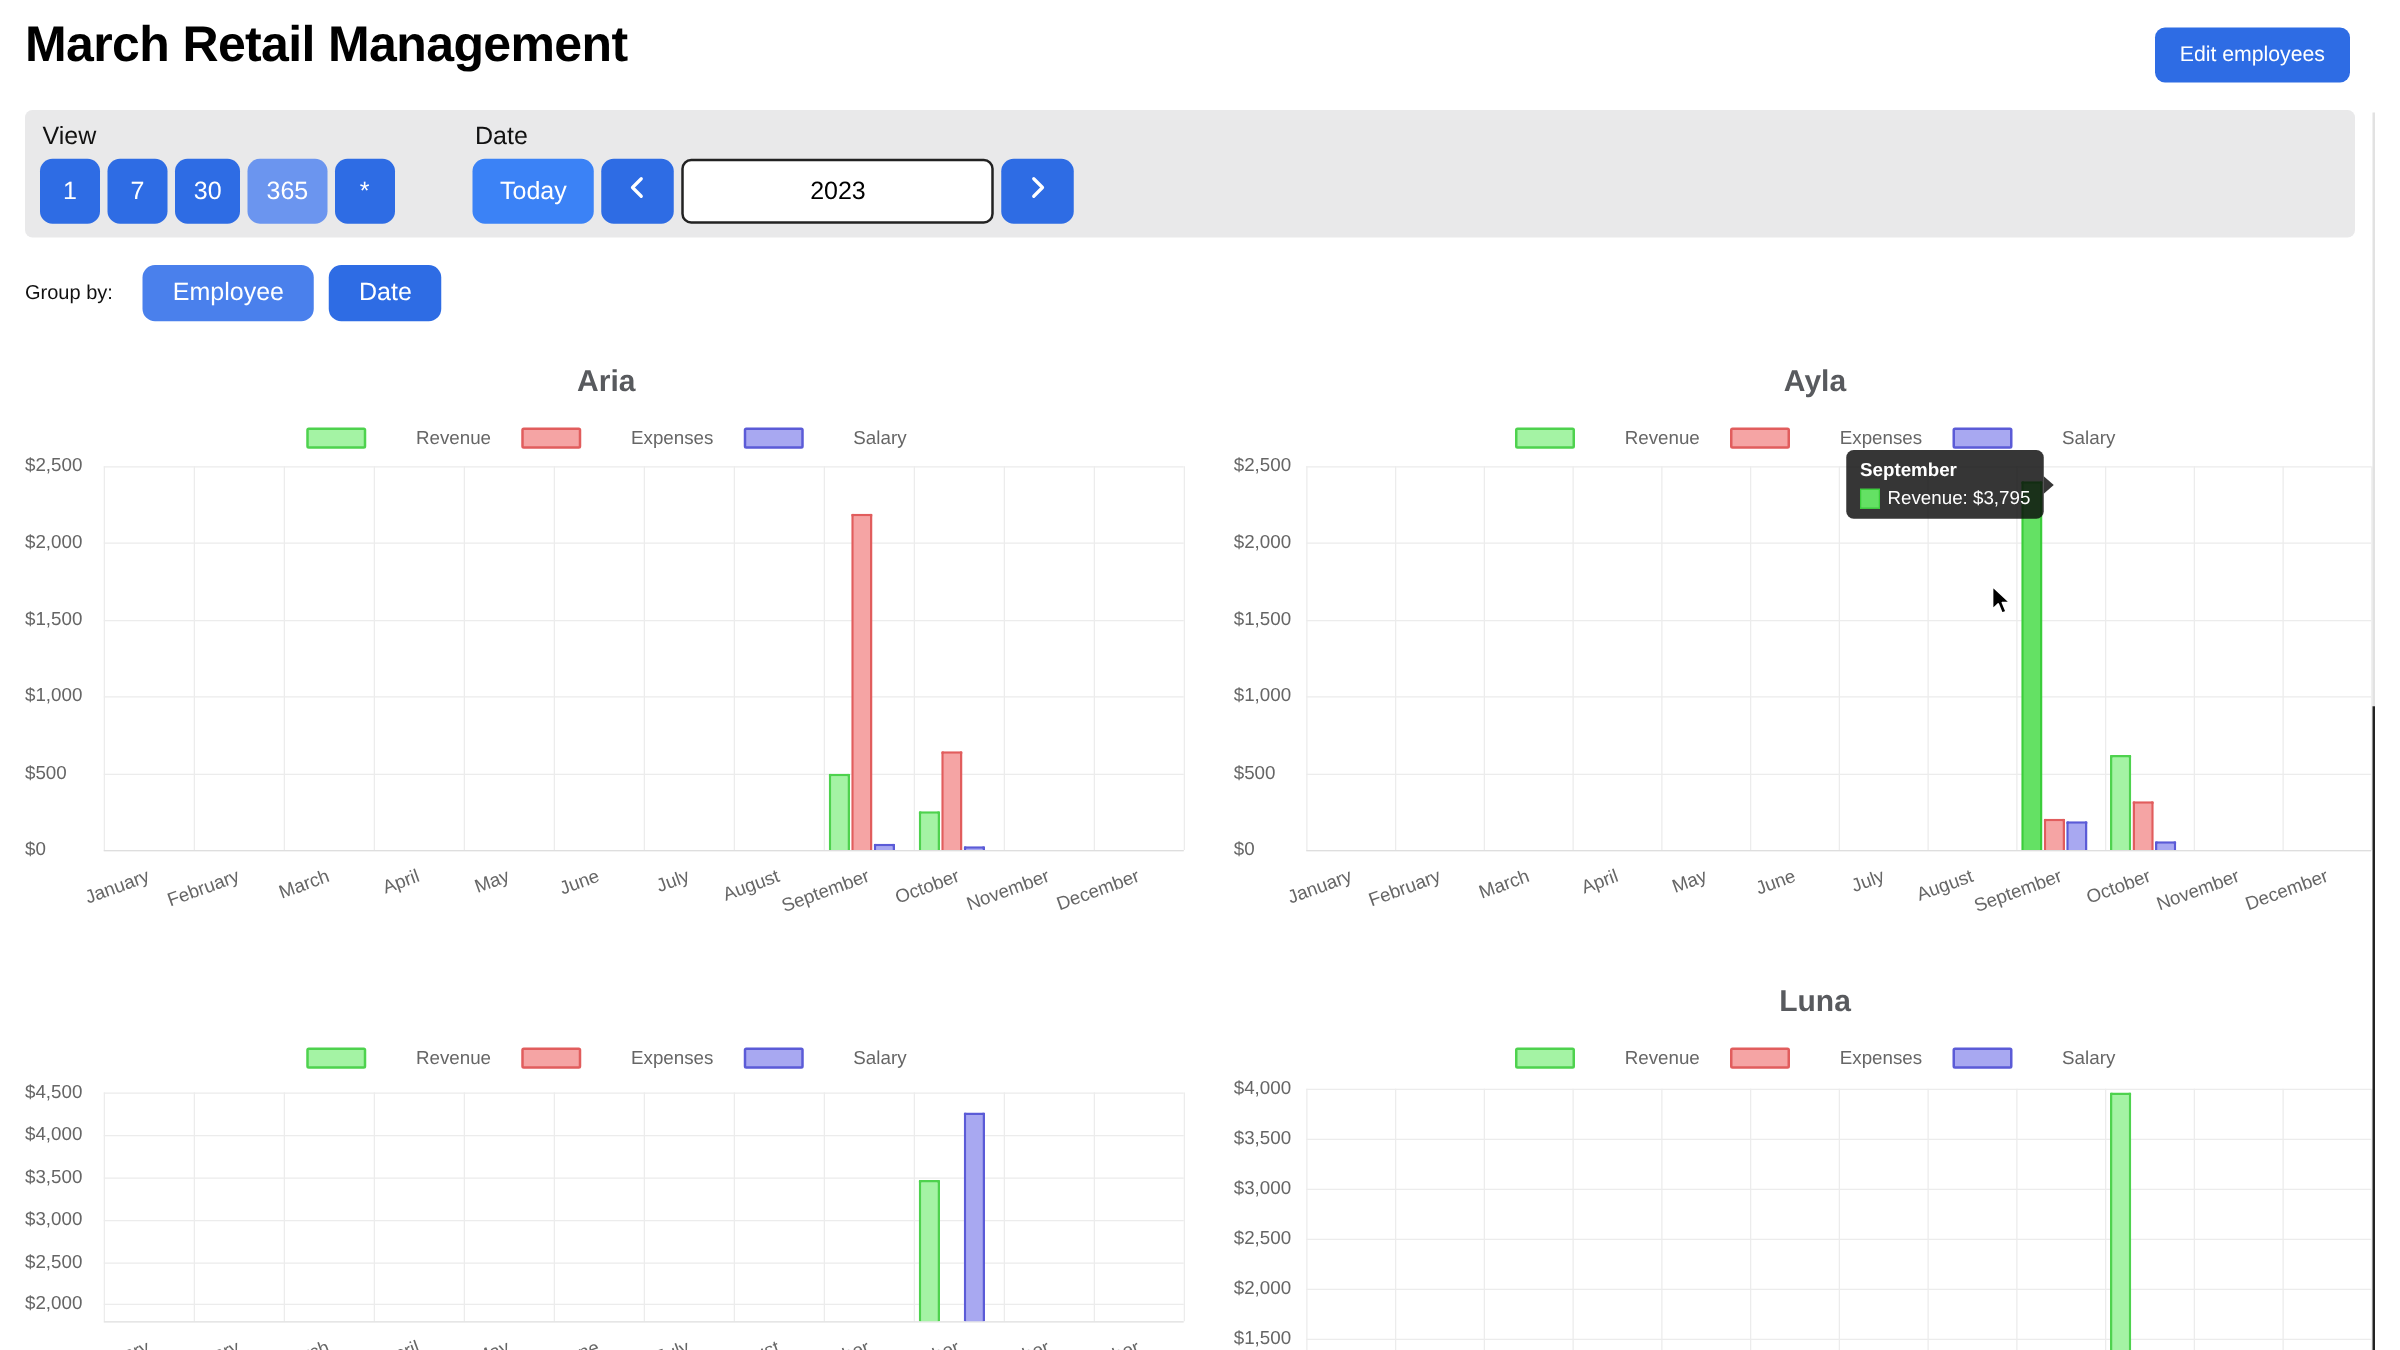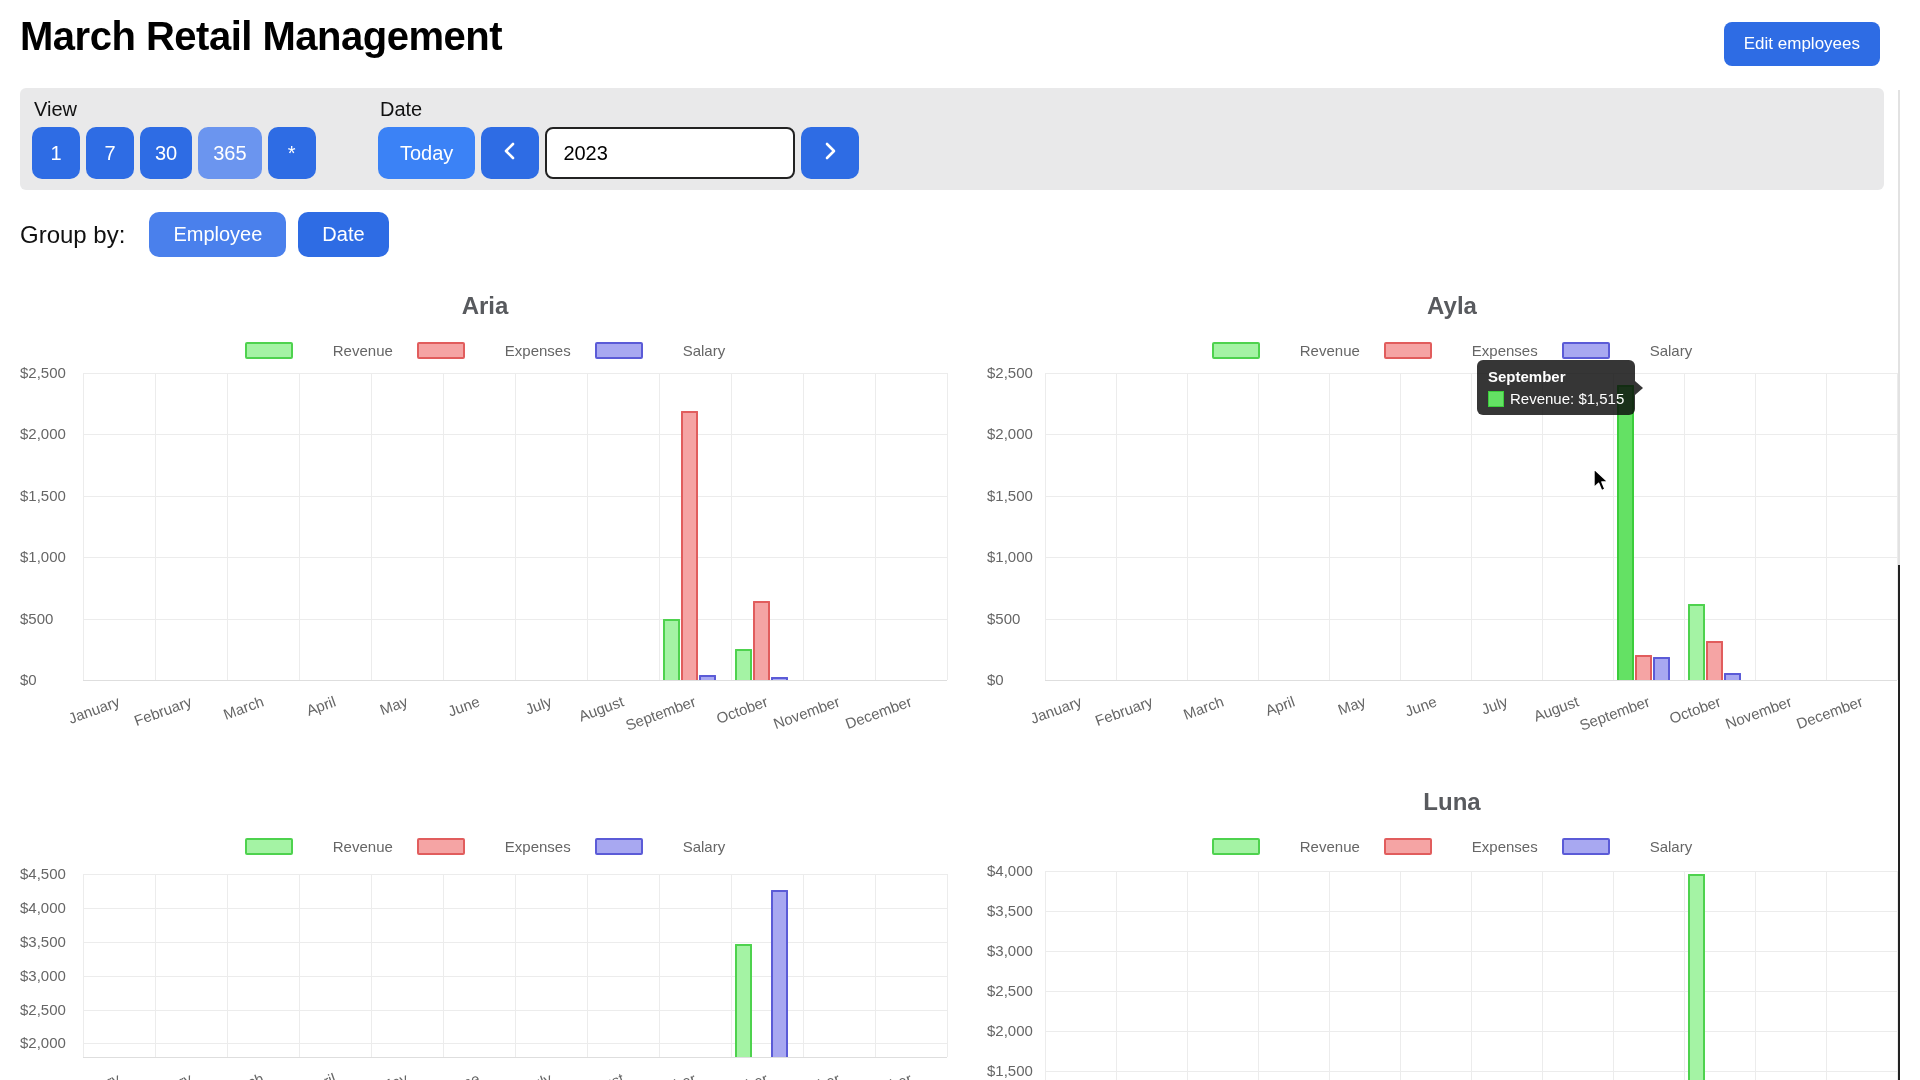--- a/index.html
+++ b/index.html
@@ -20,25 +20,25 @@
   .tb-col.view { left:12px; }
   .tb-col.date { left:358px; }
   .tb-label { font-size:20px; color:#111; margin-bottom:6px; margin-left:2px; }
   .tb-row { display:flex; gap:6px; align-items:center; }
   .tb-btn { height:52px; min-width:48px; padding:0 15px; background:#2e6ce4; color:#fff;
     border:none; border-radius:10px; font-size:20px; cursor:pointer; font-family:inherit; }
   .tb-btn.sel { background:#6b95ef; }
   .tb-btn.green { background:#3b82f6; padding:0 22px; }
   .tb-btn.nav { padding:0 20px; display:flex; align-items:center; justify-content:center; }
   .year-input { height:52px; width:250px; border:2px solid #222; border-radius:8px;
-    font-size:20px; padding:0 16px; font-family:inherit; color:#000; background:#fff; }
+    font-size:20px; padding:0 16px; font-family:inherit; color:#000; background:#fff;text-align:center; }
 
   
   .groupby { position:absolute; left:20px; top:212px; display:flex; align-items:center; gap:12px; }
-  .gb-label { font-size:24px; color:#111; margin-right:12px; }
+  .gb-label { font-size:16px; color:#111; margin-right:12px; }
   .gb-btn { height:45px; padding:0 24px; border:none; border-radius:10px; color:#fff;
     font-size:20px; cursor:pointer; font-family:inherit; background:#2e6ce4; }
   .gb-btn.sel { background:#4a80ec; }
 
   
   .chart { position:absolute; width:930px; height:470px; }
   .chart-title { position:absolute; top:4px; left:0; width:100%; text-align:center;
     font-size:24px; font-weight:700; color:#585a5e; }
   .legend { position:absolute; top:54px; left:0; width:100%; display:flex;
     justify-content:center; align-items:center; gap:24px; }
@@ -338,21 +338,21 @@
       <div class="gridline-h" style="left: 58px; width: 852px; top: 287px;"></div>
       <div class="tick-label" style="left: 0px; width: 49px; top: 278px;">$1,500</div>
       <div class="bar" style="left: 701px; width: 17px; top: 90.2px; height: 212.8px; background: rgb(164, 243, 164); border-color: rgb(78, 210, 78);"></div>
     </div>
   </div>
 
 <div class="tooltip">
   <div class="tooltip-title">September</div>
   <div class="tooltip-row">
     <span class="tooltip-swatch"></span>
-    <span>Revenue: $1,515</span>
+    <span>Revenue: $3,795</span>
   </div>
   <div class="tooltip-caret"></div>
 </div>
 
 <div class="scroll-track"></div>
 <div class="scroll-thumb"></div>
 
 <div class="cursor">
   <svg width="18" height="26" viewBox="0 0 18 26">
     <path d="M2 1 L2 19.5 L6.6 15.2 L9.6 22.6 L12.9 21.2 L9.9 14 L16 14 Z" fill="#000" stroke="#fff" stroke-width="1.4" stroke-linejoin="round"></path>

